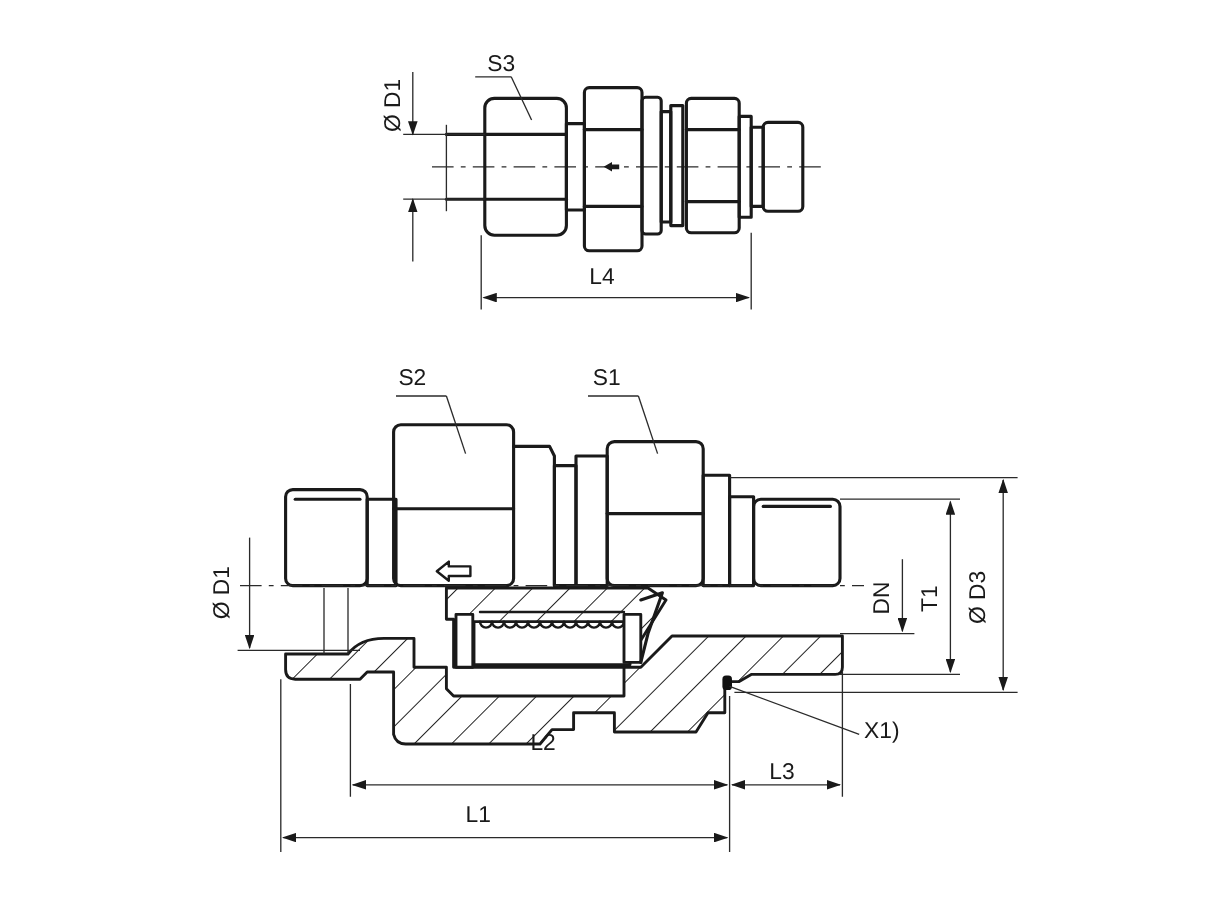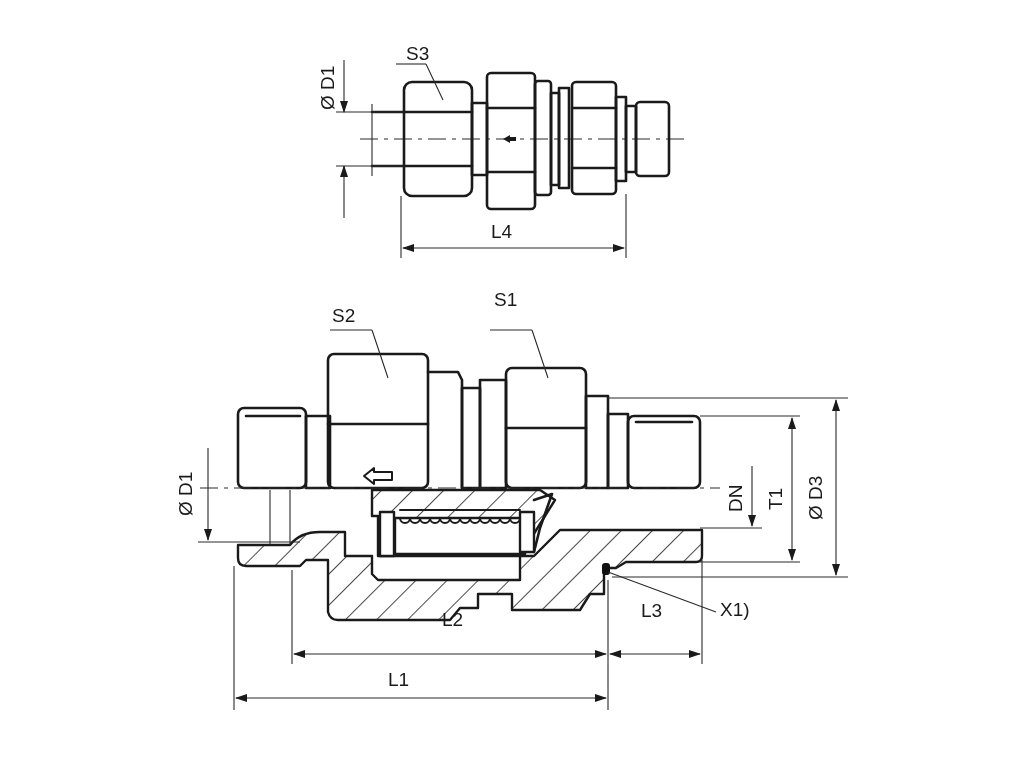--- a/index.html
+++ b/index.html
@@ -152,21 +152,21 @@
     <line class="ln-thin" x1="610" y1="654" x2="700" y2="654" marker-start="url(#arr)" marker-end="url(#arr)"></line>
     <line class="ln-thin" x1="236" y1="698" x2="606" y2="698" marker-start="url(#arr)" marker-end="url(#arr)"></line>
   </g>
 </svg>
 
 <div class="lbl" style="left:396px; top:44px;margin-left:10px;">S3</div>
 <div class="lbl rot" style="left:318px; top:110px;">Ø D1</div>
 <div class="lbl" style="left:491px; top:222px;">L4</div>
 
 <div class="lbl" style="left:332px; top:306px;">S2</div>
-<div class="lbl" style="left:494px; top:290px;">S1</div>
+<div class="lbl" style="left:494px; top:306px;">S1</div>
 <div class="lbl rot" style="left:176px; top:516px;">Ø D1</div>
 <div class="lbl rot" style="left:726px; top:512px;">DN</div>
 <div class="lbl rot" style="left:766px; top:510px;">T1</div>
 <div class="lbl rot" style="left:806px; top:520px;">Ø D3</div>
 <div class="lbl" style="left:720px; top:600px;">X1)</div>
 <div class="lbl" style="left:442px; top:610px;">L2</div>
-<div class="lbl" style="left:641px; top:601px;">L3</div>
+<div class="lbl" style="left:641px; top:634px;">L3</div>
 <div class="lbl" style="left:388px; top:670px;">L1</div>
 
 </body></html>

